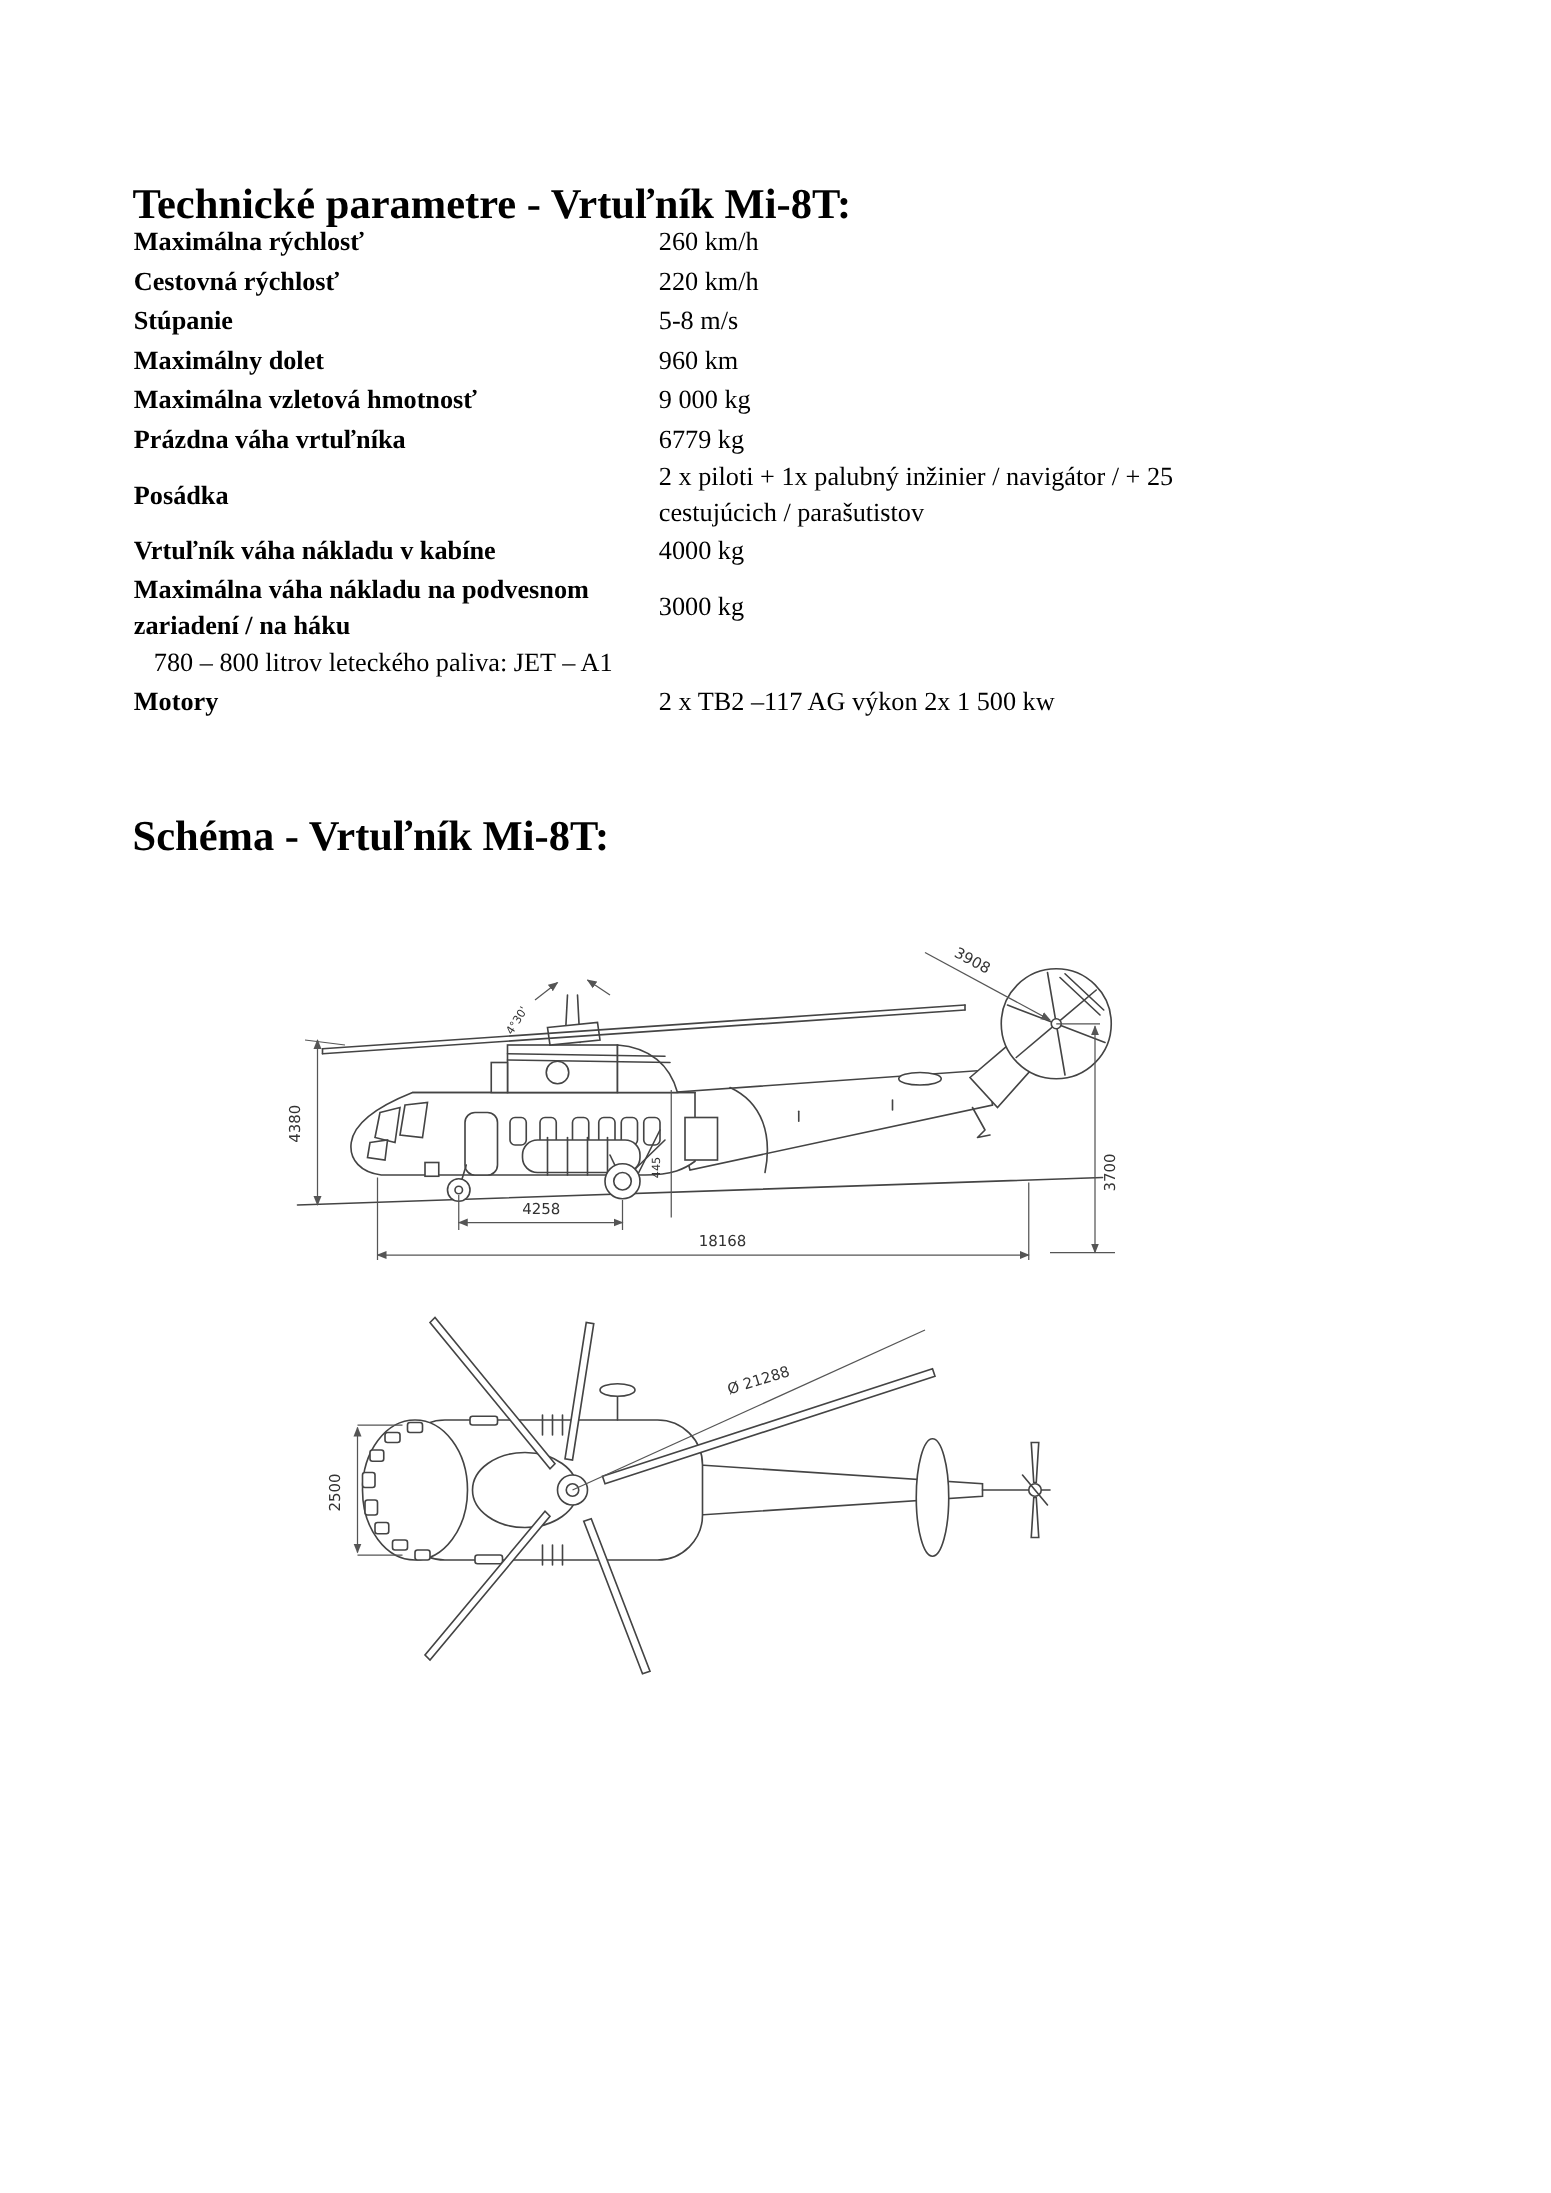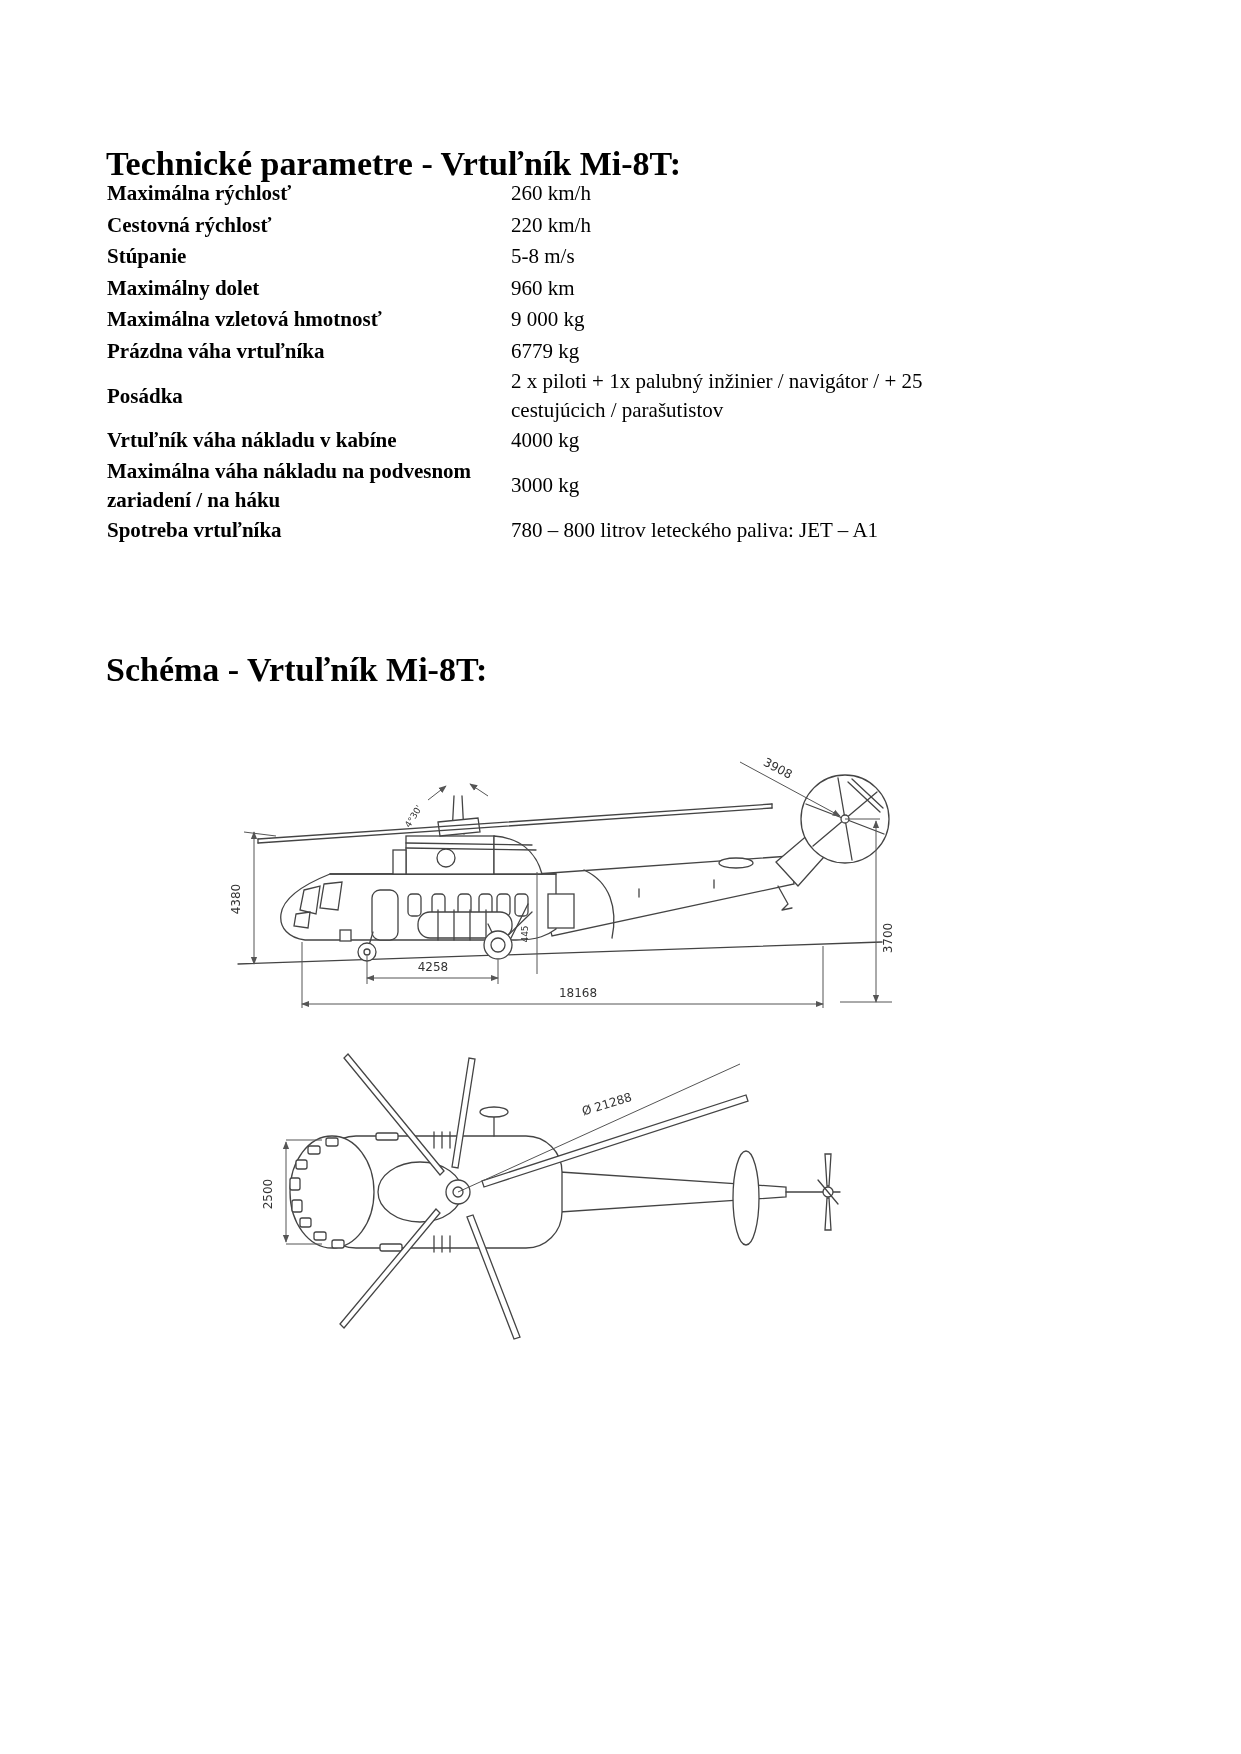--- a/index.html
+++ b/index.html
@@ -34,20 +34,21 @@
     min-height:31.5px;
   }
   .prow .lbl{
     width:404px;
     font-weight:bold;
     line-height:29px;
     white-space:pre-line;
   }
   .prow .val{
     flex:1;
+    margin-left:16px;
     line-height:29px;
     white-space:pre-line;
   }
 
   .schematic{
     position:absolute;
     left:180px; top:646px;
     width:724px; height:724px;
   }
   svg .ln{ stroke:#444; stroke-width:1.3; fill:none; stroke-linecap:round; stroke-linejoin:round;}
@@ -98,22 +99,25 @@
   <div class="prow">
     <div class="lbl">Vrtuľník váha nákladu v kabíne</div>
     <div class="val">4000 kg</div>
   </div>
   <div class="prow">
     <div class="lbl">Maximálna váha nákladu na podvesnom
 zariadení / na háku</div>
     <div class="val">3000 kg</div>
   </div>
   <div class="prow">
-    <div class="lbl">Spotreba vrtuľníka</div>
     <div class="val">780 – 800 litrov leteckého paliva: JET – A1</div>
+  </div>
+  <div class="prow">
+    <div class="lbl">Motory</div>
+    <div class="val">2 x TB2 –117 AG výkon 2x 1 500 kw</div>
   </div>
 </div>
 
 <h1 class="doc-title" id="schema-title">Schéma - Vrtuľník Mi-8T:</h1>
 
 <div class="schematic">
 <svg width="724" height="724" viewBox="0 0 724 724" xmlns="http://www.w3.org/2000/svg">
   <defs>
     <marker id="arr" viewBox="0 0 10 10" refX="9" refY="5" markerWidth="8" markerHeight="8" orient="auto-start-reverse">
       <path d="M0,1 L10,5 L0,9 z" fill="#555"></path>

